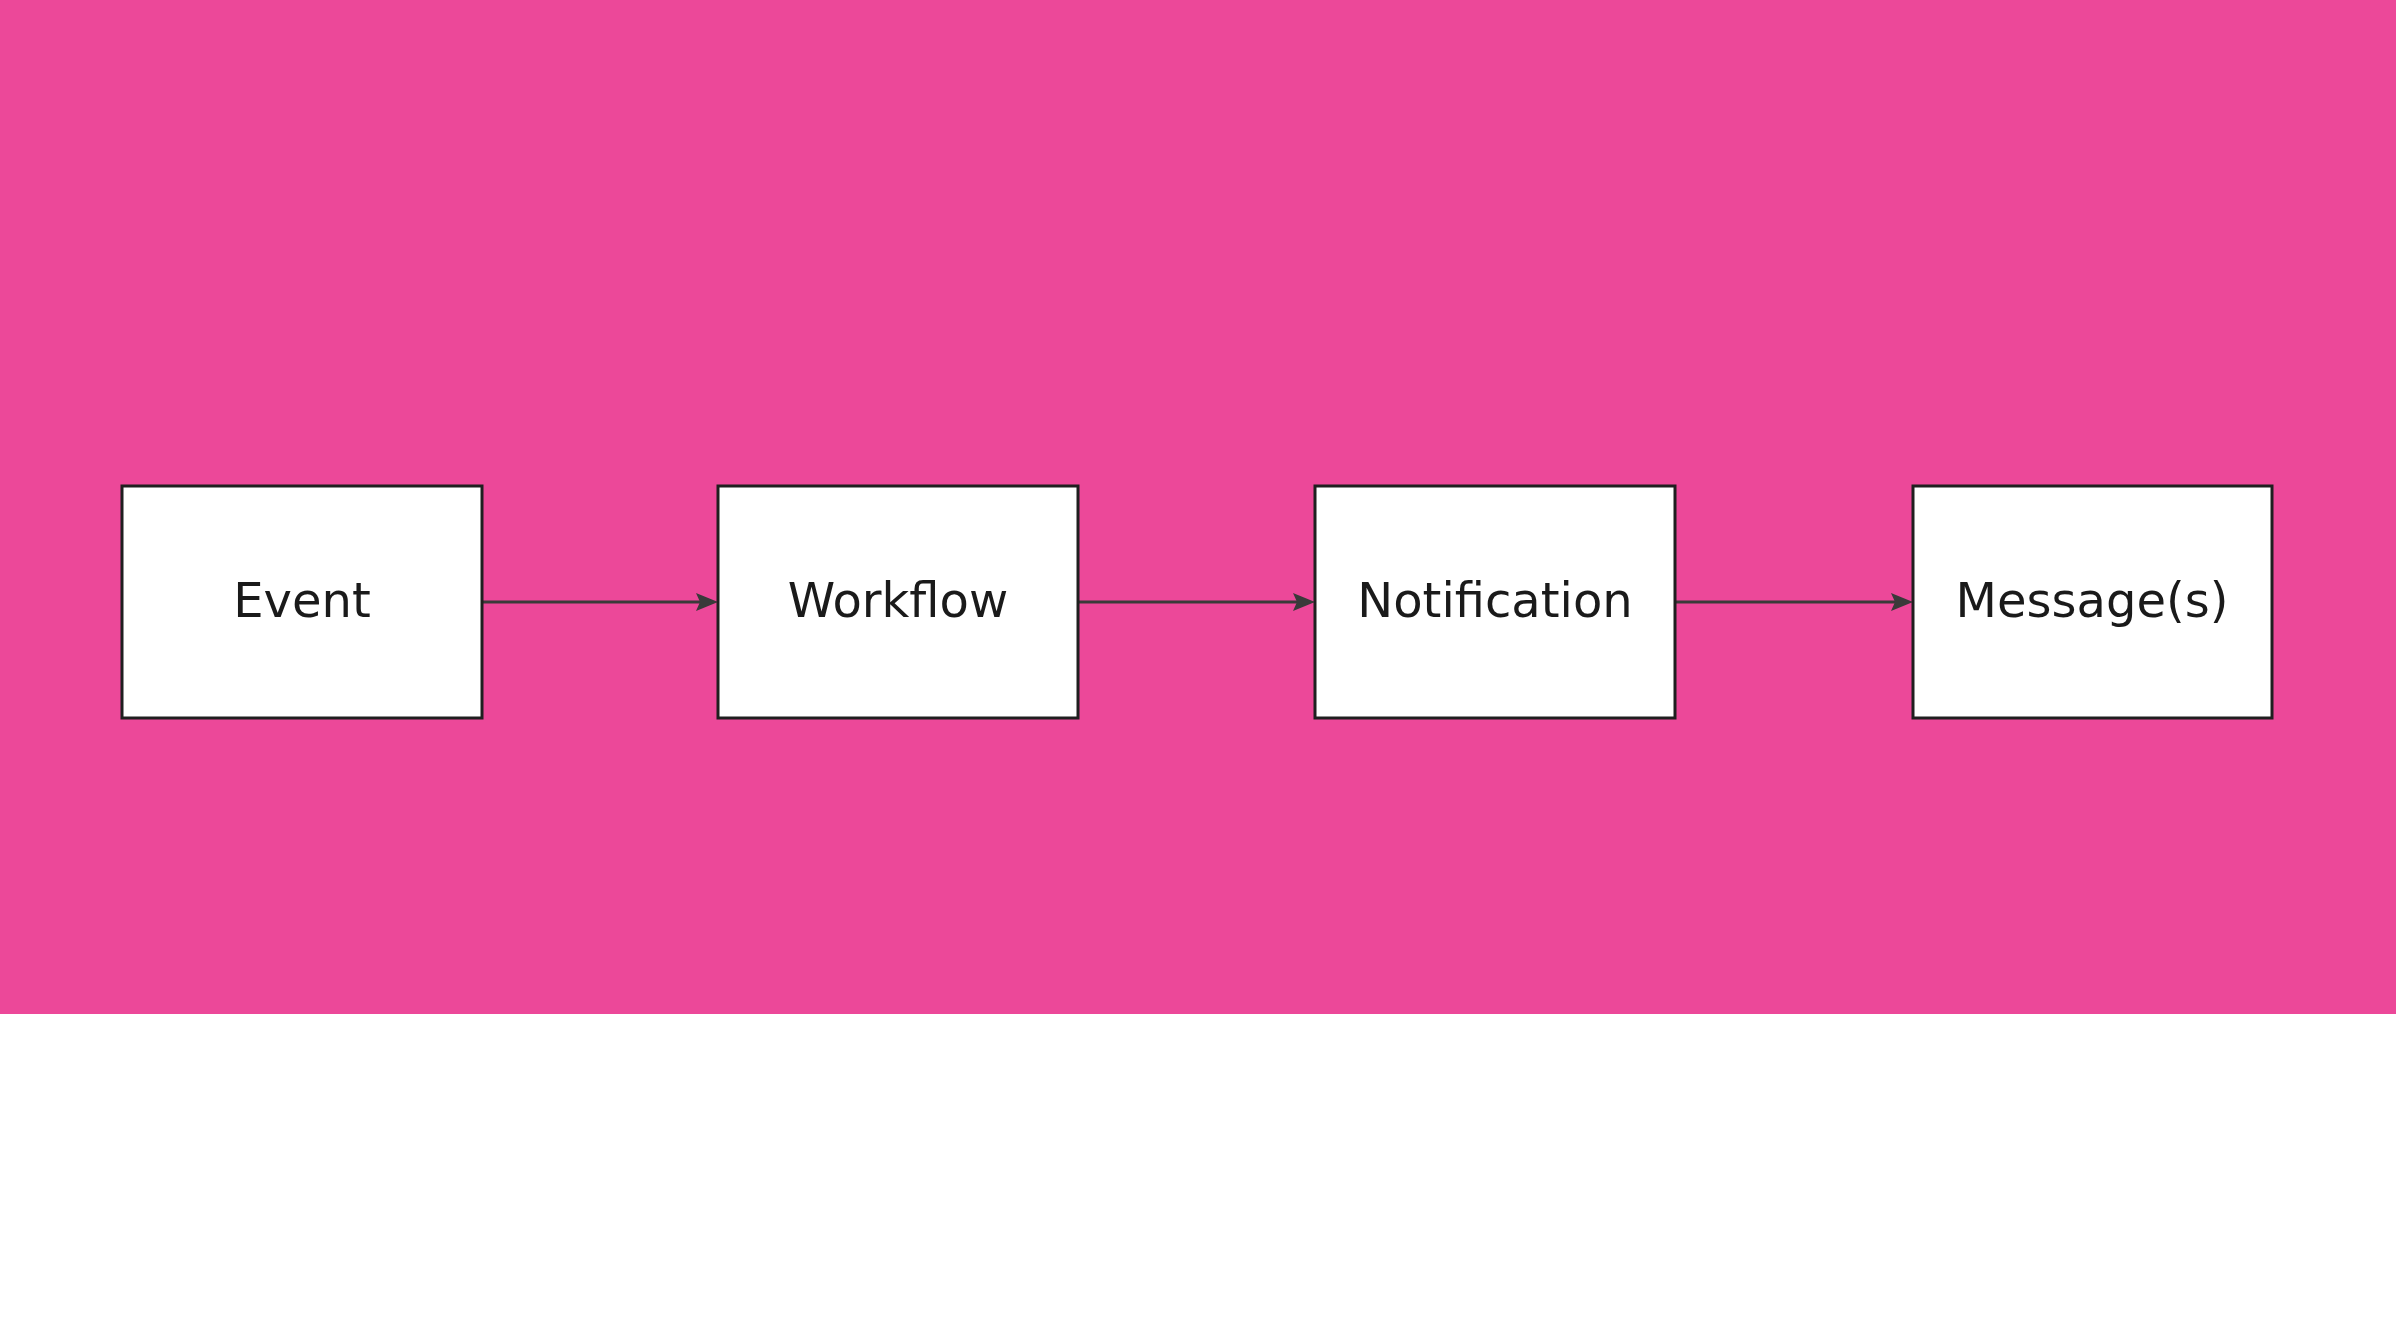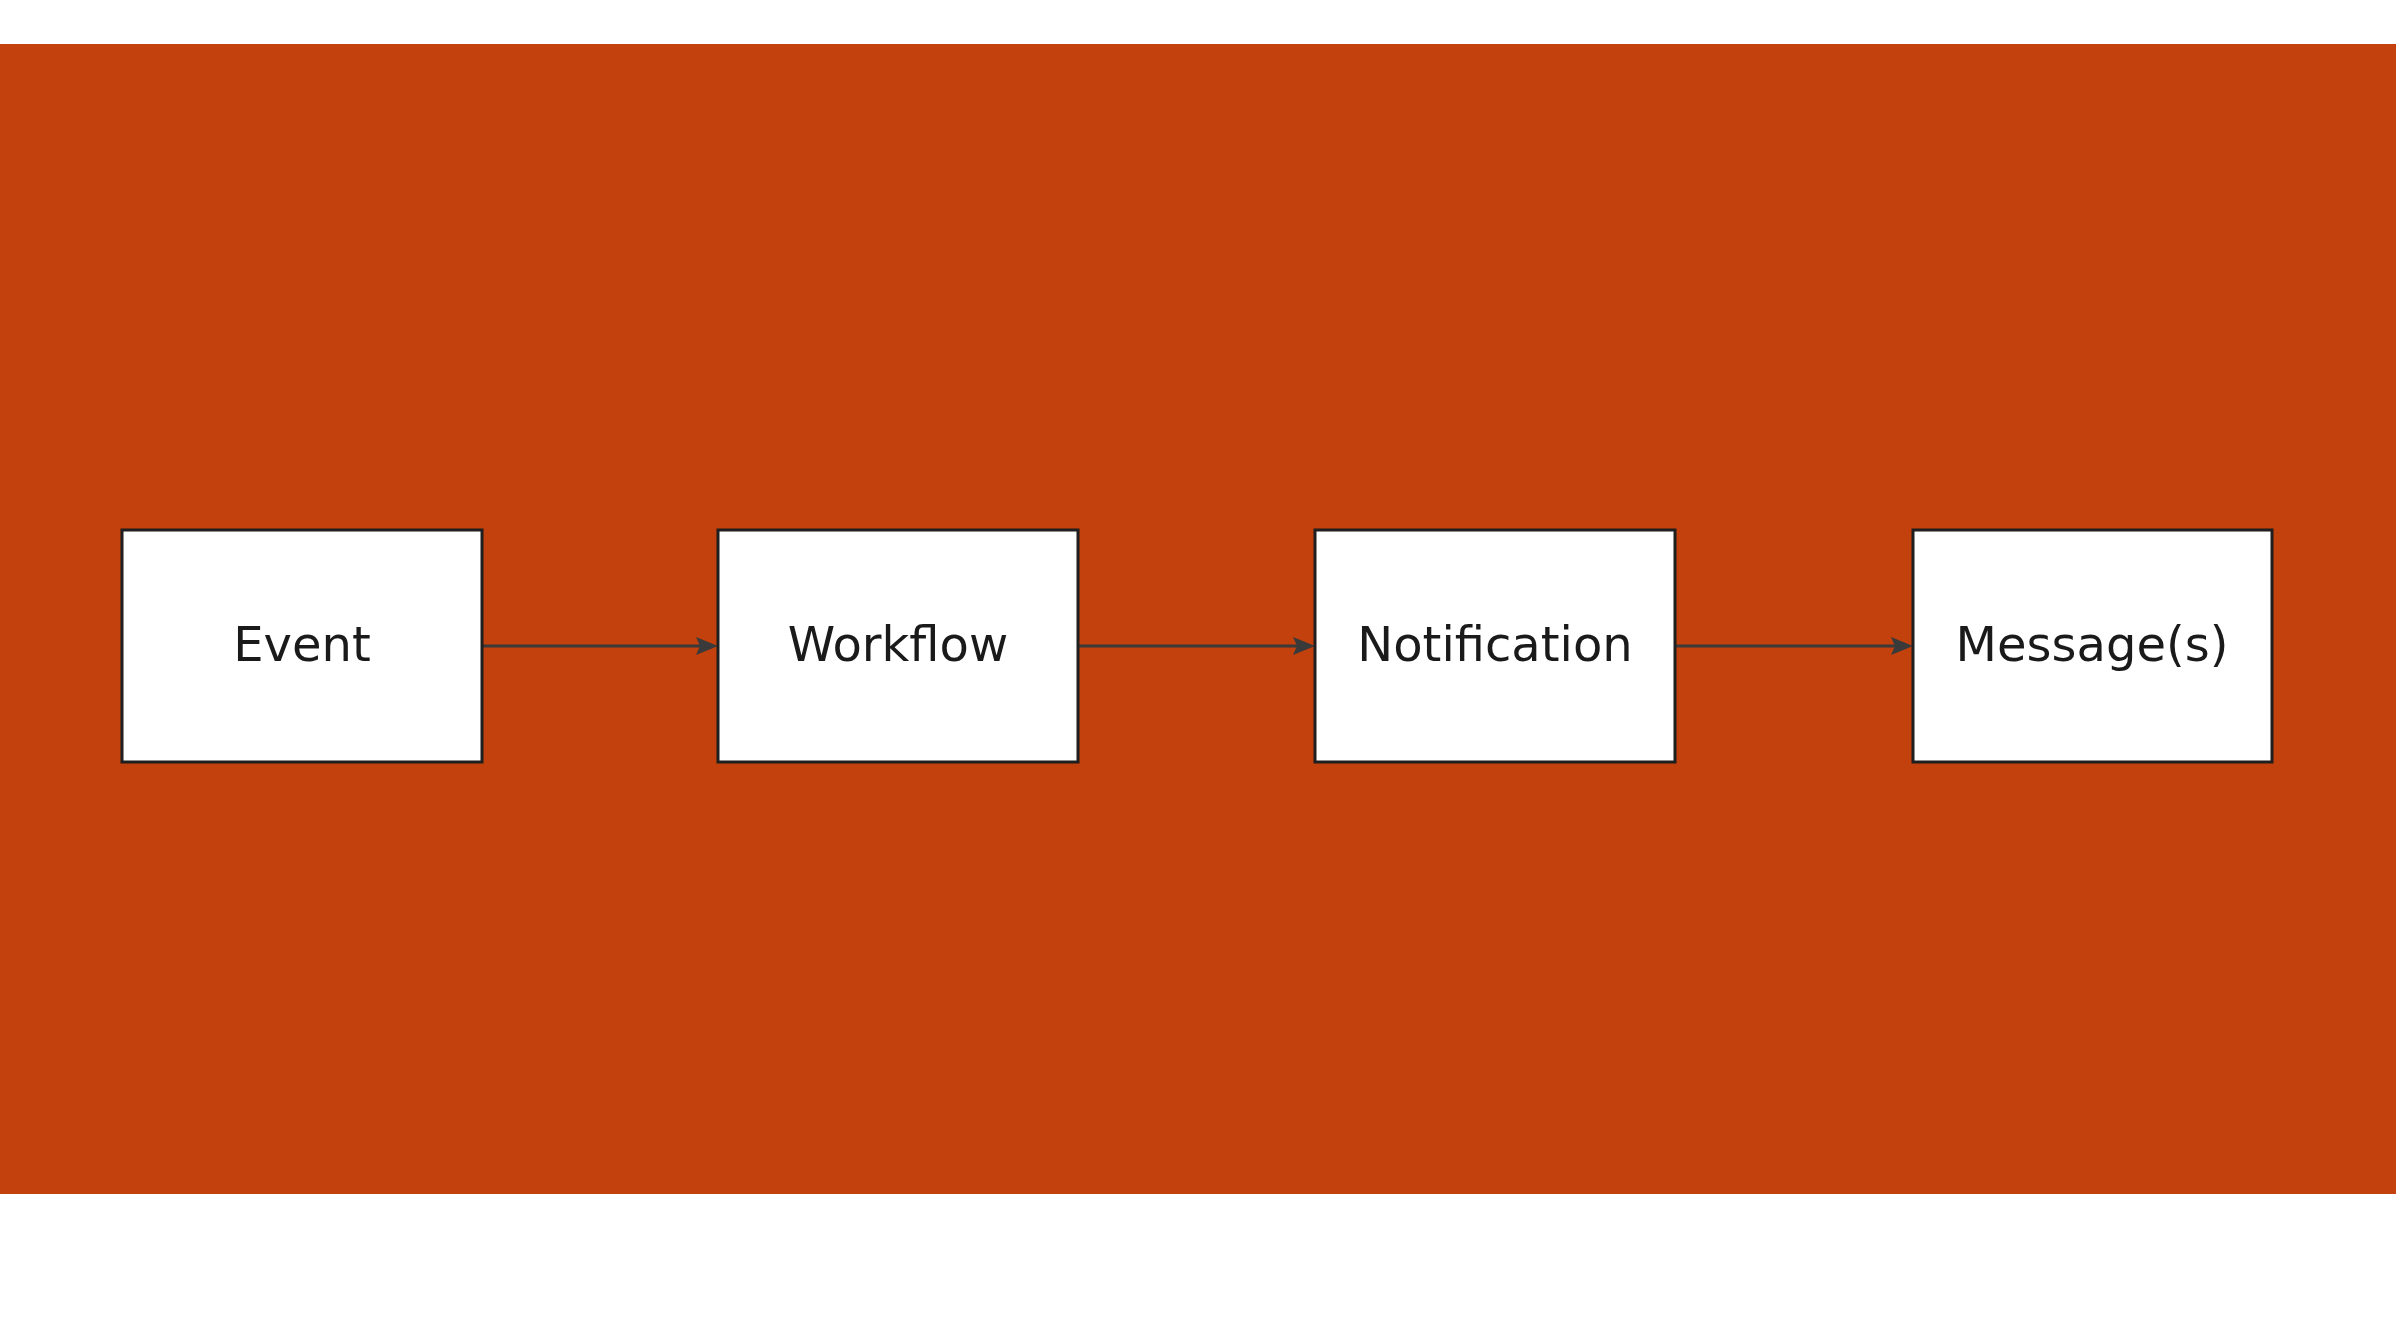--- a/index.html
+++ b/index.html
@@ -7,24 +7,23 @@
     margin: 0;
     padding: 0;
     background: #ffffff;
   }
   body {
     font-family: "DejaVu Sans", "Liberation Sans", sans-serif;
   }
   #canvas {
     position: relative;
     width: 2396px;
-    height: 1150px;
-    background: #c2410c;
+    height: 1014px;
+    background: #ec4899;
     overflow: hidden;
-    margin-top: 44px;
   }
   #flow-svg {
     position: absolute;
     left: 0;
     top: 0;
     width: 2396px;
     height: 1318px;
     display: block;
   }
   .node-box {

